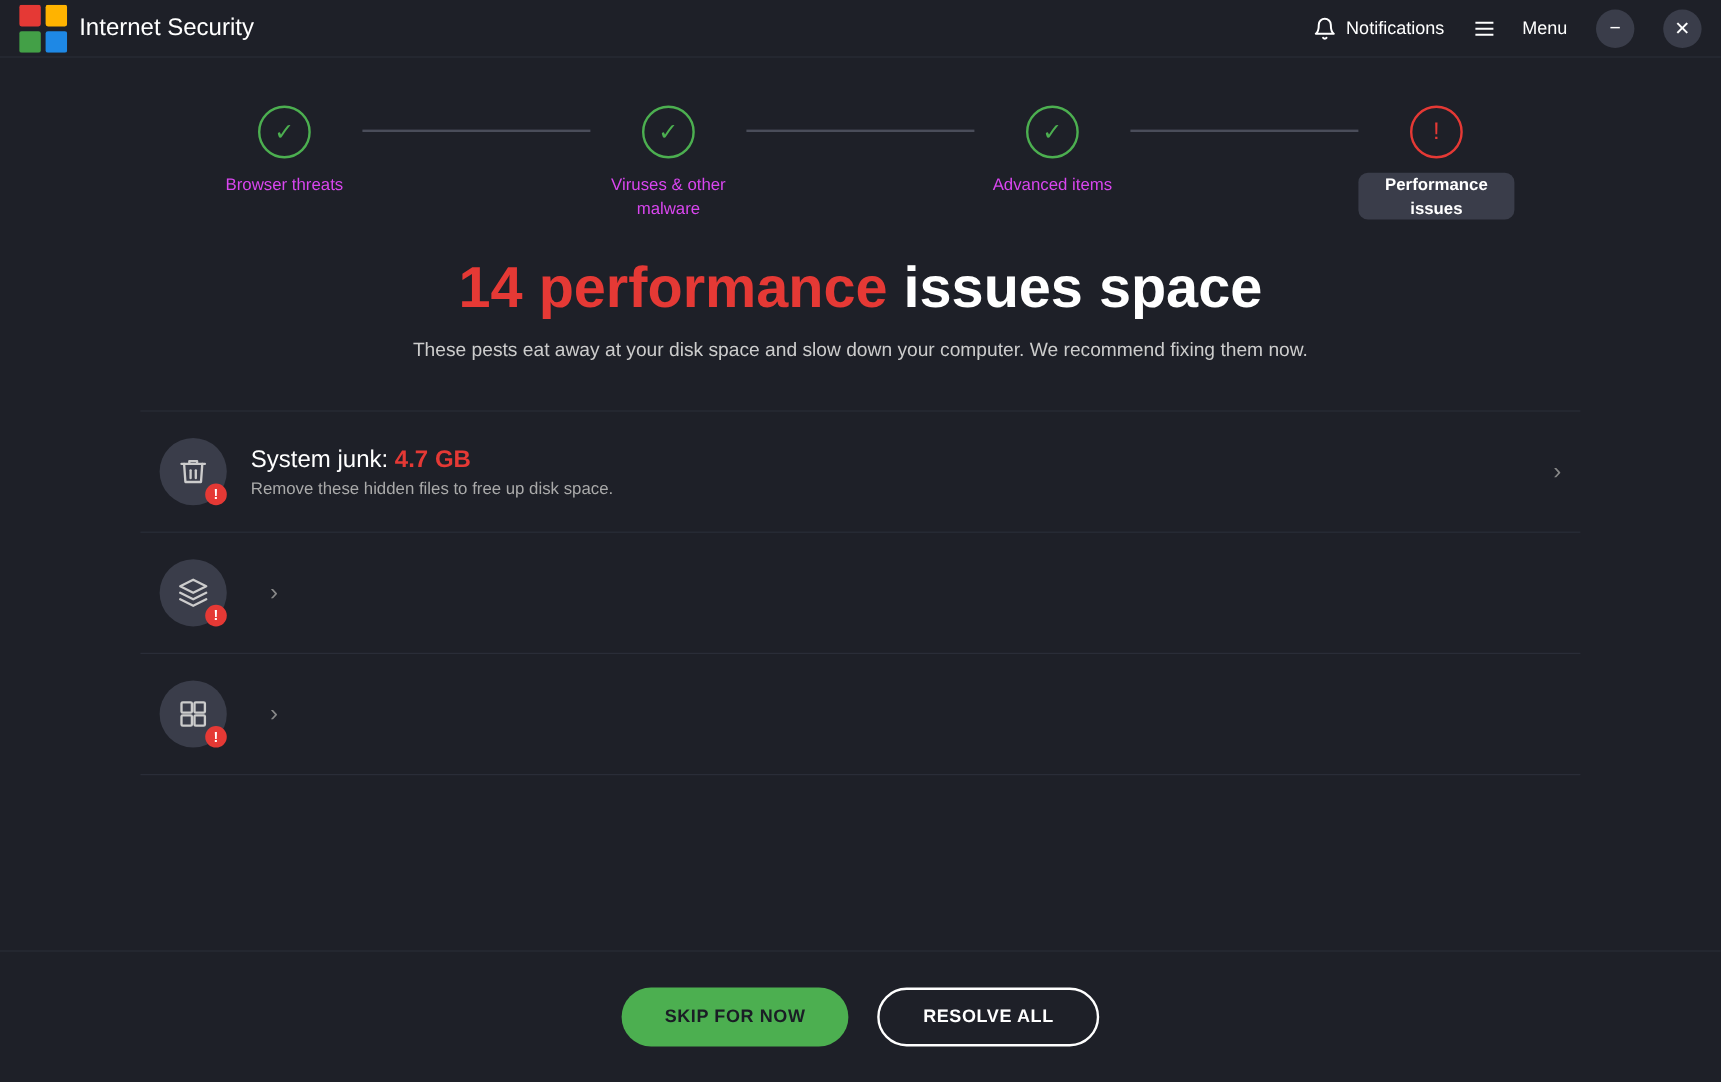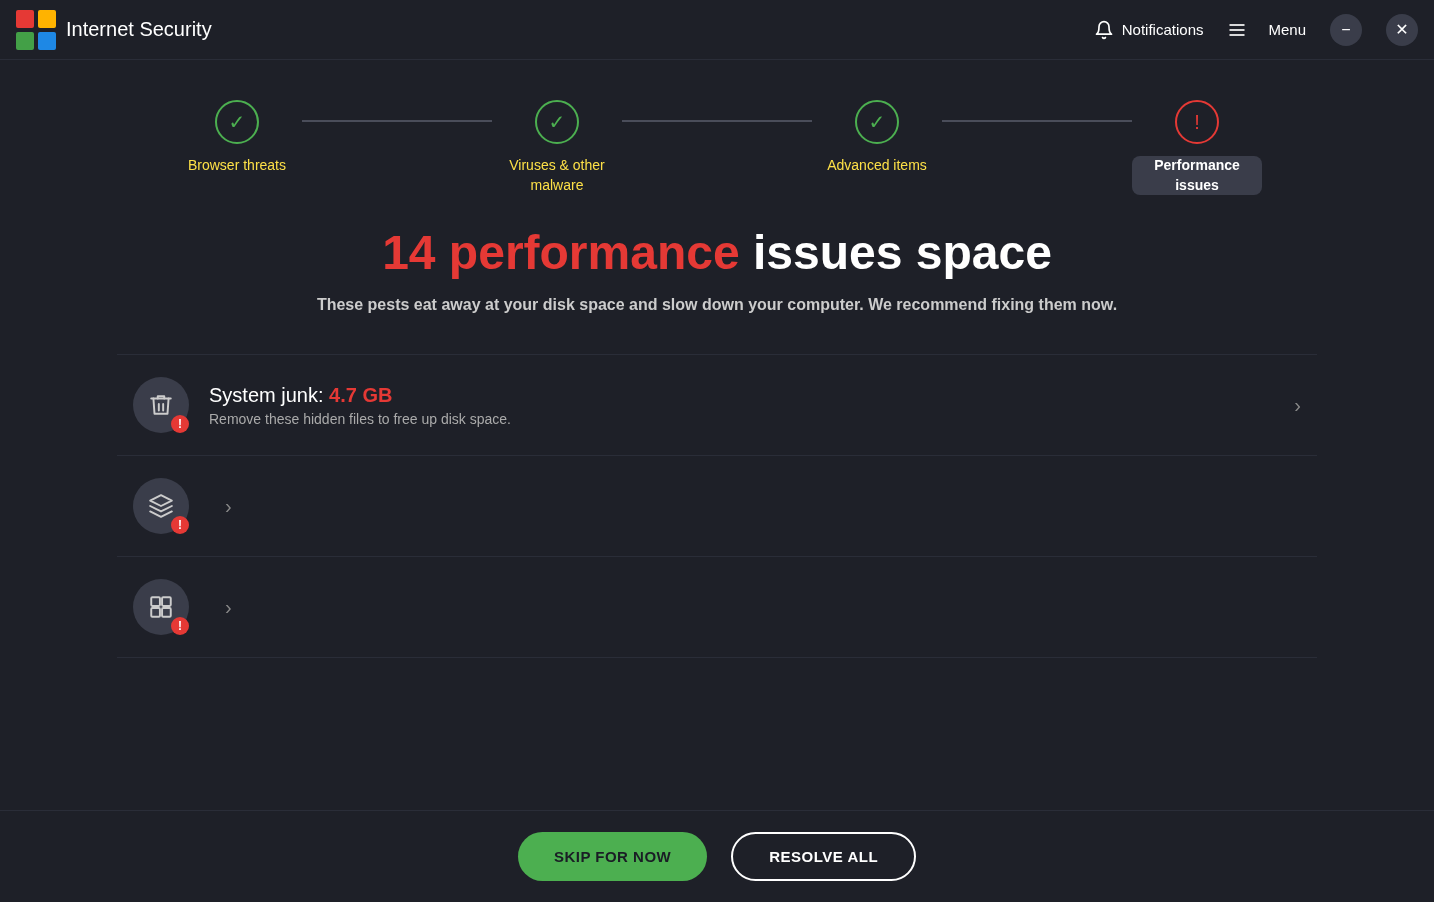--- a/index.html
+++ b/index.html
@@ -13,21 +13,21 @@
       overflow: hidden;
       display: flex;
       flex-direction: column;
     }
 
     
     .titlebar {
       display: flex;
       align-items: center;
       padding: 0 16px;
-      height: 60px;
+      height: 48px;
       background: #1e2028;
       flex-shrink: 0;
       border-bottom: 1px solid #2a2d38;
     }
 
     .logo-area {
       display: flex;
       align-items: center;
       gap: 10px;
       flex: 1;
@@ -109,21 +109,21 @@
     }
 
     .step-circle.warning {
       border-color: #e53935;
       color: #e53935;
     }
 
     .step-label {
       margin-top: 12px;
       font-size: 14px;
-      color: #fde047;
+      color: #d946ef;
       text-align: center;
       width: 130px;
       line-height: 1.4;
     }
 
     .step-label.active {
       background: #3a3d4a;
       border-radius: 8px;
       padding: 0 16px;
       color: #ffffff;
@@ -153,21 +153,20 @@
     }
 
     .headline .red { color: #e53935; }
     .headline .white { color: #ffffff; }
 
     .subtitle {
       font-size: 16px;
       color: #cccccc;
       text-align: center;
       margin-bottom: 40px;
-      font-weight: bold;
     }
 
     
     .issues-list {
       width: 100%;
       max-width: 1200px;
     }
 
     .issue-item {
       display: flex;
@@ -237,21 +236,21 @@
     }
 
     .issue-chevron {
       font-size: 20px;
       color: #888888;
       margin-left: 16px;
     }
 
     
     .bottom-bar {
-      height: 92px;
+      height: 110px;
       display: flex;
       align-items: center;
       justify-content: center;
       gap: 24px;
       border-top: 1px solid #2a2d38;
       flex-shrink: 0;
     }
 
     .btn-skip {
       background: #4caf50;

